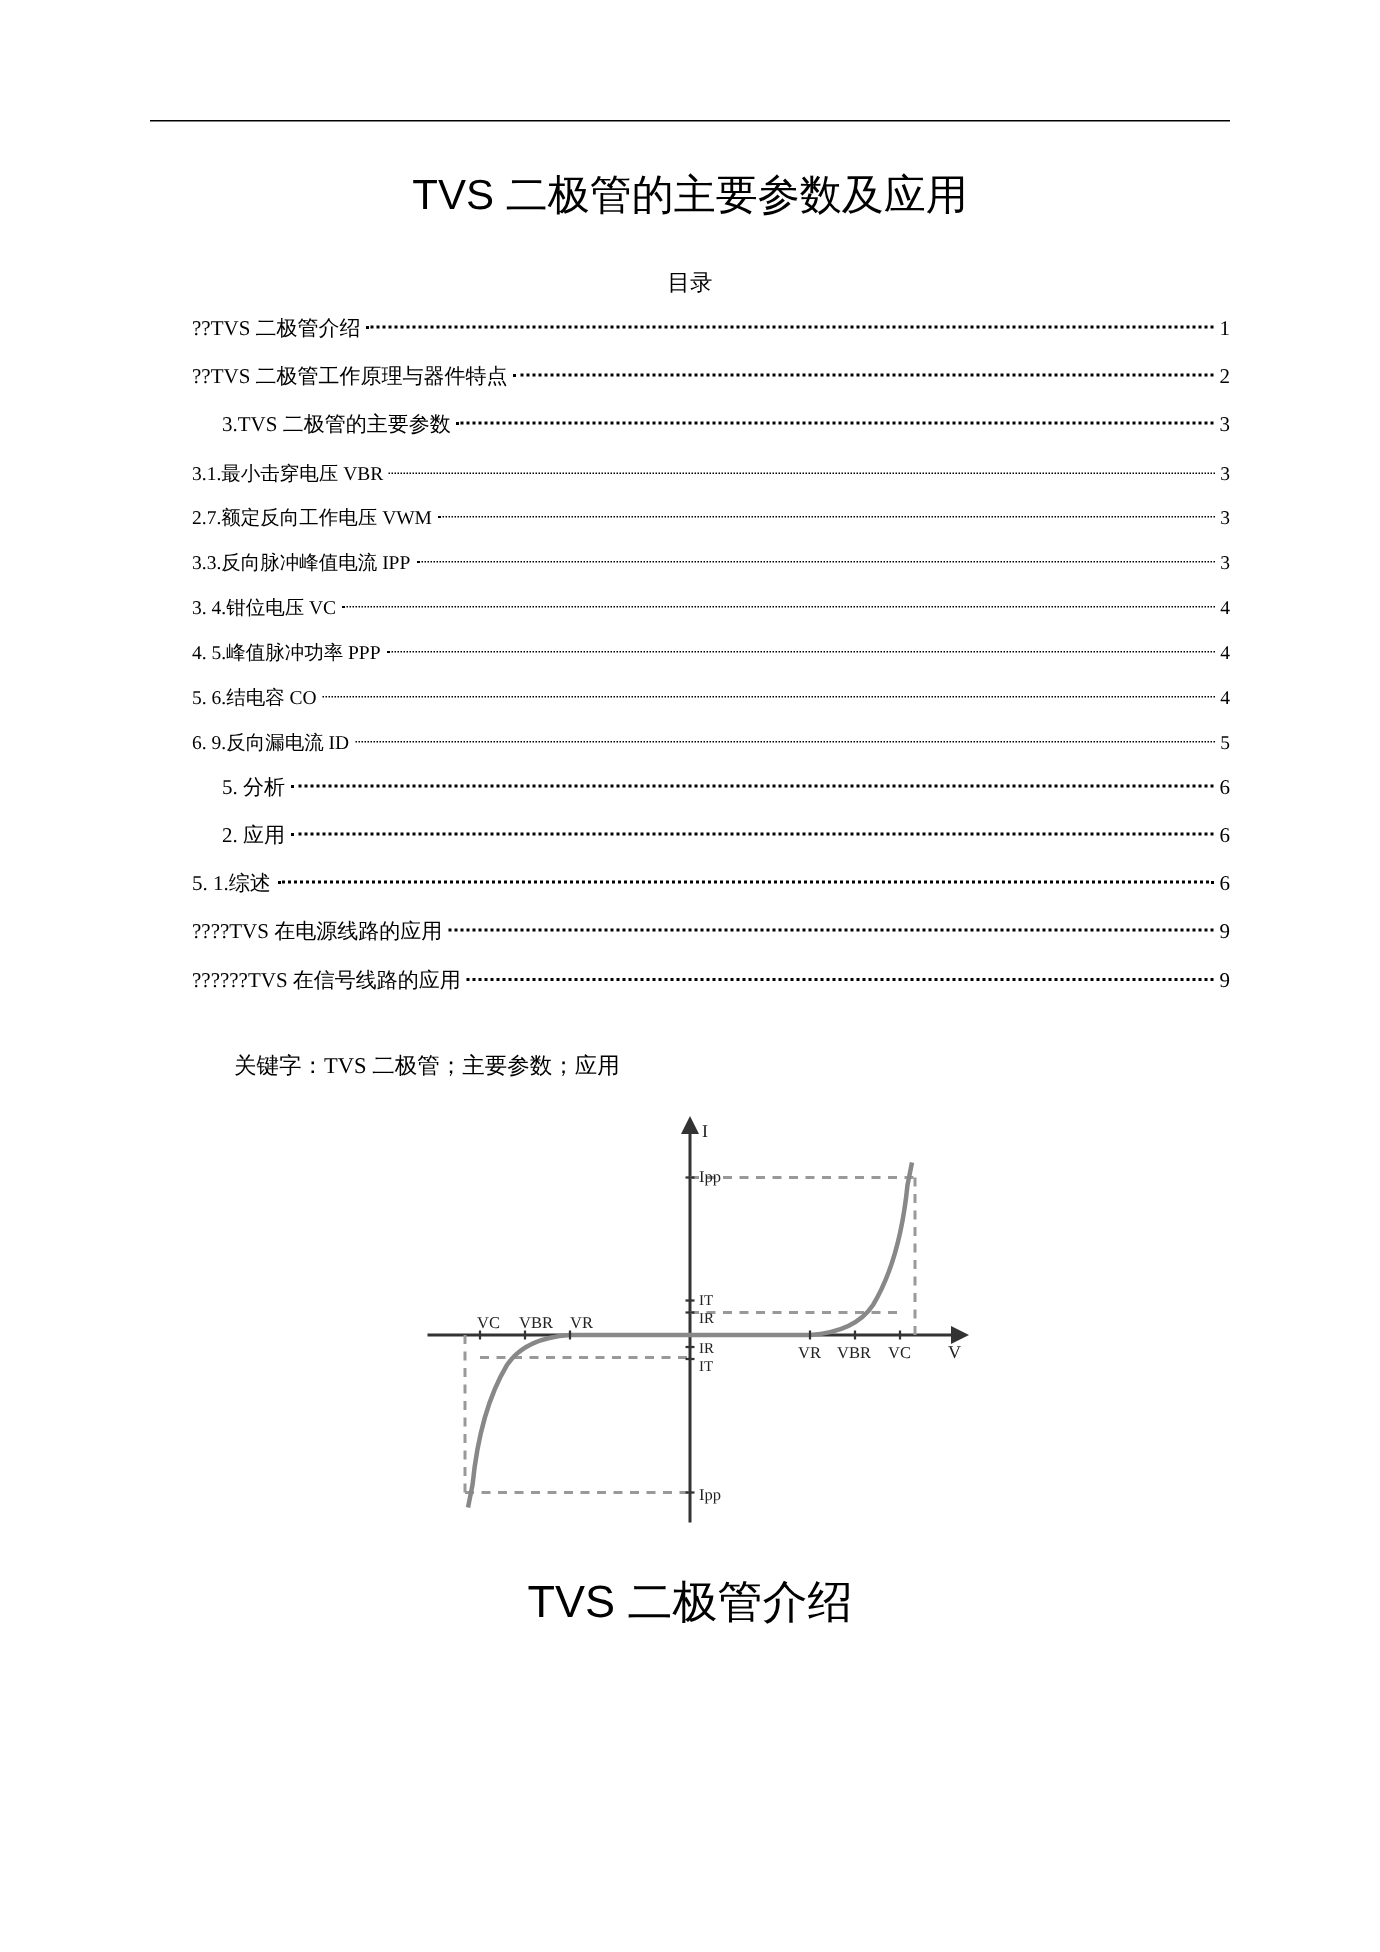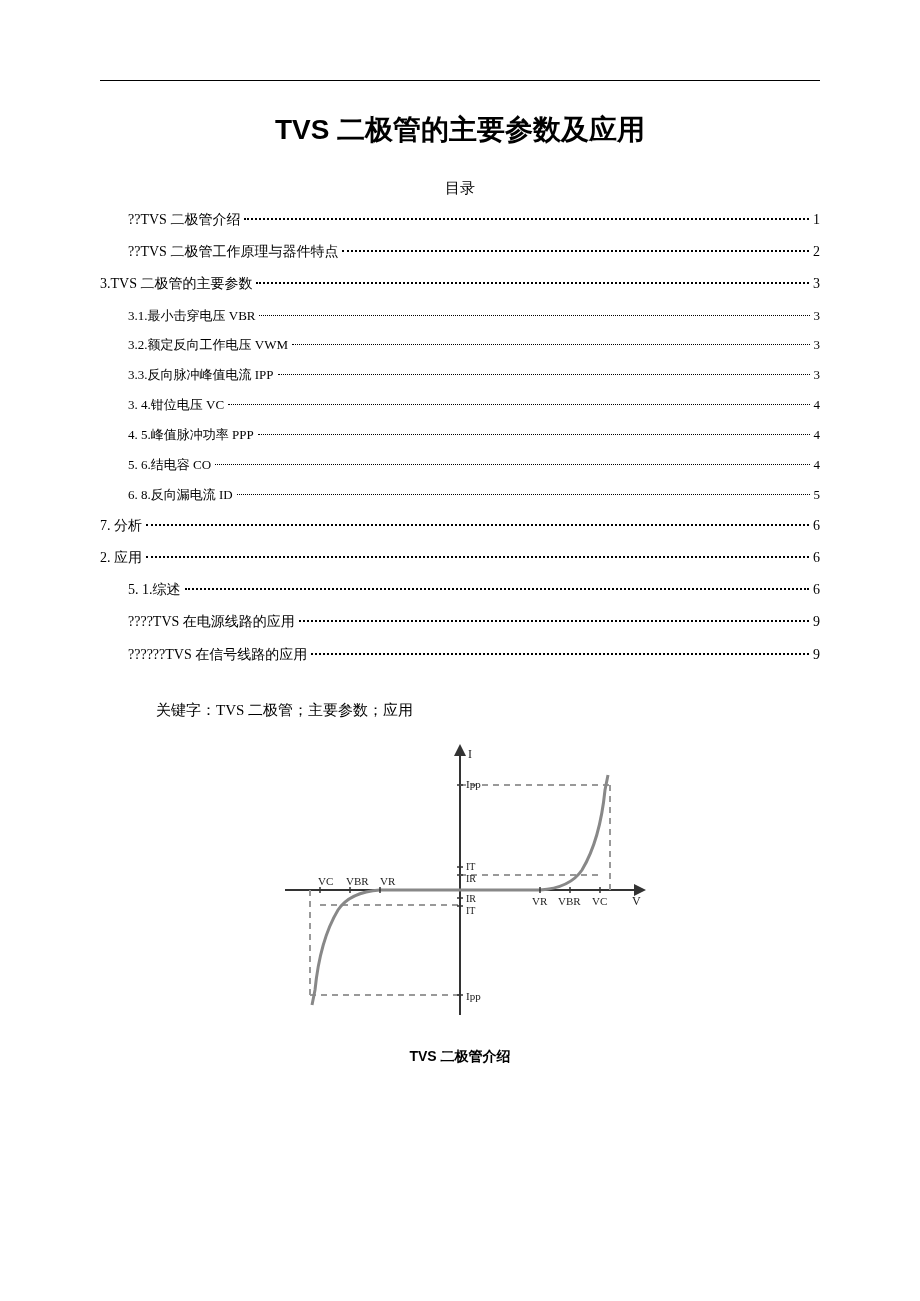--- a/index.html
+++ b/index.html
@@ -13,21 +13,21 @@
       position: relative;
     }
     .top-rule {
       border-top: 1px solid #000;
       margin-bottom: 30px;
     }
     .title {
       text-align: center;
       font-size: 28px;
       font-family: "Microsoft YaHei", "SimHei", sans-serif;
-      font-weight: 700;
+      font-weight: 400;
       margin-bottom: 30px;
     }
     .toc-caption {
       text-align: center;
       font-size: 15px;
       margin-bottom: 6px;
       font-family: Liberation Serif, serif;
     }
     .toc { font-size: 14px; line-height: 2.3; }
     .toc-row {
@@ -38,38 +38,38 @@
     .toc-row .label { flex: 0 0 auto; }
     .toc-row .dots {
       flex: 1 1 auto;
       border-bottom: 2px dotted #000;
       margin: 0 4px;
       transform: translateY(-4px);
       min-width: 10px;
     }
     .toc-row .page { flex: 0 0 auto; }
     .indent-1 { padding-left: 28px; }
-    .indent-0 { padding-left: 0; }
+    .indent-0 { padding-left: 0; margin-left: 48px; }
     .sub .dots { border-bottom-width: 1px; }
     .sub { font-size: 13px; text-align: center; }
     .keywords {
       margin-top: 30px;
       margin-left: 56px;
       font-size: 15px;
     }
     .diagram-wrap {
       display: flex;
       justify-content: center;
       margin-top: 20px;
     }
     .section-heading {
       text-align: center;
-      font-size: 14px;
+      font-size: 30px;
       font-family: "Microsoft YaHei", "SimHei", sans-serif;
-      font-weight: 700;
+      font-weight: 400;
       margin-top: 18px;
     }
   </style>
 </head>
 <body>
 
 <div class="top-rule"></div>
 
 <h1 class="title">TVS 二极管的主要参数及应用</h1>
 
@@ -90,21 +90,21 @@
       <span class="label">3.TVS 二极管的主要参数</span>
       <span class="dots"></span>
       <span class="page">3</span>
     </div>
     <div class="toc-row indent-1 sub">
       <span class="label">3.1.最小击穿电压 VBR</span>
       <span class="dots"></span>
       <span class="page">3</span>
     </div>
     <div class="toc-row indent-1 sub">
-      <span class="label">3.2.额定反向工作电压 VWM</span>
+      <span class="label">2.7.额定反向工作电压 VWM</span>
       <span class="dots"></span>
       <span class="page">3</span>
     </div>
     <div class="toc-row indent-1 sub">
       <span class="label">3.3.反向脉冲峰值电流 IPP</span>
       <span class="dots"></span>
       <span class="page">3</span>
     </div>
     <div class="toc-row indent-1 sub">
       <span class="label">3.   4.钳位电压 VC</span>
@@ -115,26 +115,26 @@
       <span class="label">4.   5.峰值脉冲功率 PPP</span>
       <span class="dots"></span>
       <span class="page">4</span>
     </div>
     <div class="toc-row indent-1 sub">
       <span class="label">5.   6.结电容 CO</span>
       <span class="dots"></span>
       <span class="page">4</span>
     </div>
     <div class="toc-row indent-1 sub">
-      <span class="label">6.   8.反向漏电流 ID</span>
+      <span class="label">6.   9.反向漏电流 ID</span>
       <span class="dots"></span>
       <span class="page">5</span>
     </div>
     <div class="toc-row indent-0">
-      <span class="label">7.   分析</span>
+      <span class="label">5.   分析</span>
       <span class="dots"></span>
       <span class="page">6</span>
     </div>
     <div class="toc-row indent-0">
       <span class="label">2.   应用</span>
       <span class="dots"></span>
       <span class="page">6</span>
     </div>
     <div class="toc-row indent-1">
       <span class="label">5.   1.综述</span>

